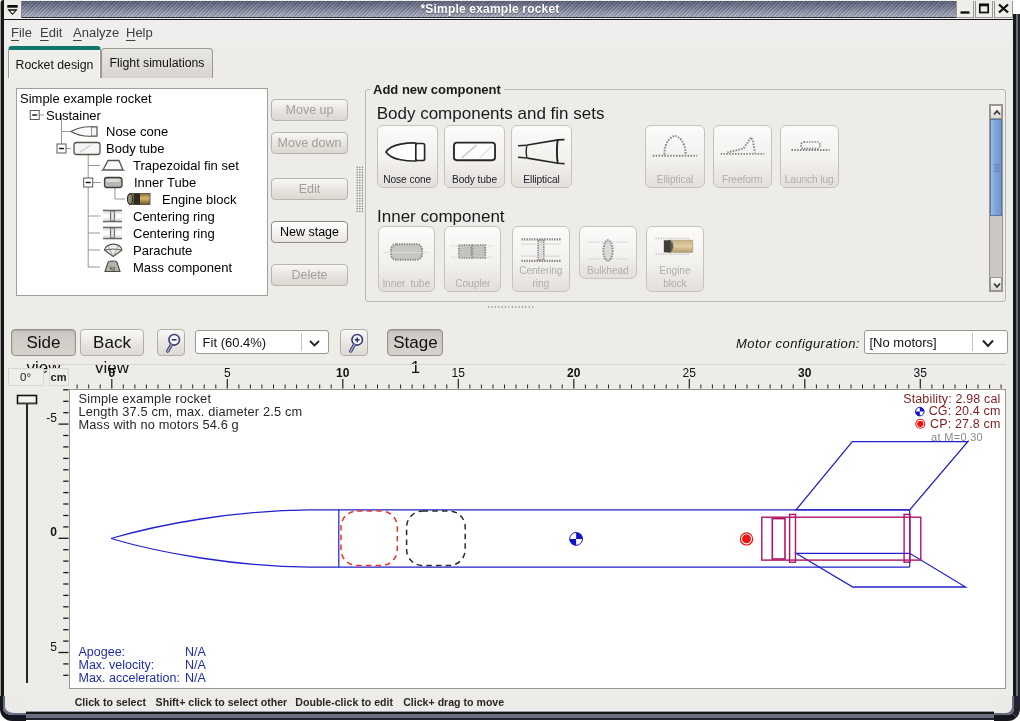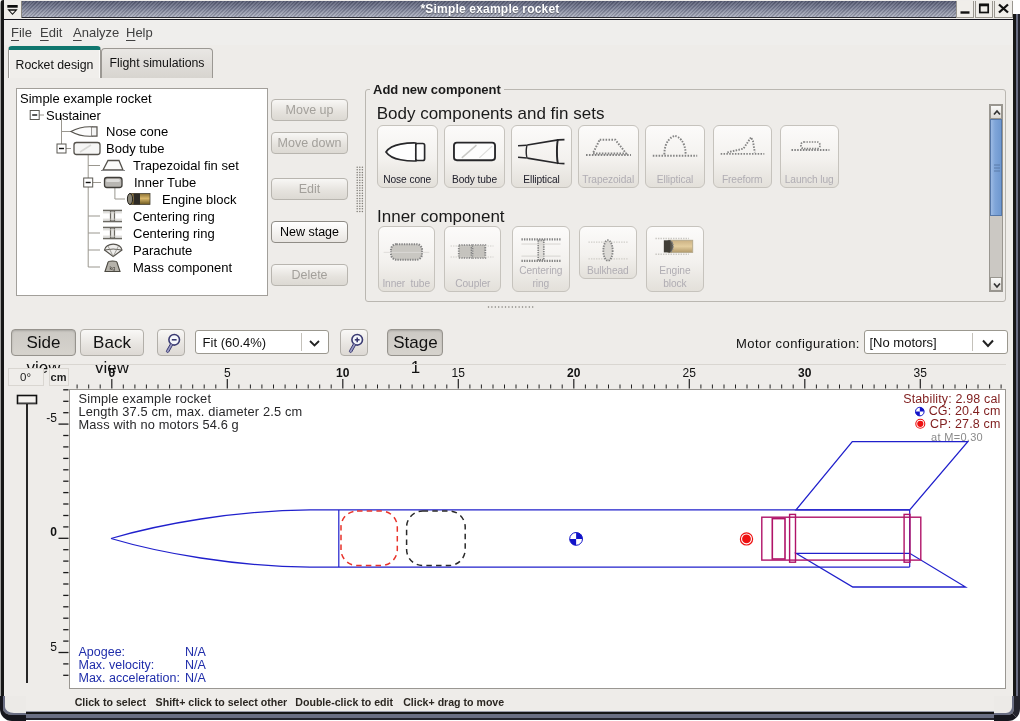--- a/index.html
+++ b/index.html
@@ -296,27 +296,20 @@
     </div>
 <div class="cbtn" style="left:511.0px; top:125px; width:61px; height:63px;">
       <svg width="57" height="44" viewBox="0 0 58 45" style="position:absolute;left:1px;top:3px;">
         <path d="M 5,17.2 L 14,16.6 M 5,29 L 14,29.6" fill="none" stroke="#27272a" stroke-width="1.5"></path>
         <path d="M 14,16.2 C 12.2,18.2 12.2,28 14,30 L 15.2,30 C 13.8,28 13.8,18.2 15.2,16.2 Z" fill="#27272a" stroke="none"></path>
         <path d="M 14.5,16.4 L 46,11.2 L 52.5,10.8 M 14.5,29.8 L 46,35 L 52.5,35.4" fill="none" stroke="#27272a" stroke-width="1.7"></path>
         <path d="M 46,10.6 C 44.4,14 44.4,32 46,35.6" fill="none" stroke="#27272a" stroke-width="2"></path>
       </svg>
       <div class="lbl">Elliptical</div>
     </div>
-<div class="cbtn dis" style="left:577.7px; top:125px; width:61px; height:63px;">
-      <svg width="57" height="44" viewBox="0 0 58 45" style="position:absolute;left:1px;top:3px;">
-        <path d="M 20,11 L 36,11 L 47,25 L 13,25 Z" fill="none" stroke="#848484" stroke-width="2" stroke-dasharray="1.6,1.4"></path>
-        <line x1="6" y1="26.5" x2="52" y2="26.5" stroke="#848484" stroke-width="2" stroke-dasharray="1.6,1.4"></line>
-      </svg>
-      <div class="lbl">Trapezoidal</div>
-    </div>
 <div class="cbtn dis" style="left:645.0px; top:125px; width:60px; height:63px;">
       <svg width="56" height="44" viewBox="0 0 58 45" style="position:absolute;left:1px;top:3px;">
         <path d="M 18,26 C 18,12 26,7 29,7 C 32,7 40,12 40,26" fill="none" stroke="#848484" stroke-width="2" stroke-dasharray="1.6,1.4"></path>
         <line x1="6" y1="27.5" x2="52" y2="27.5" stroke="#848484" stroke-width="2" stroke-dasharray="1.6,1.4"></line>
       </svg>
       <div class="lbl">Elliptical</div>
     </div>
 <div class="cbtn dis" style="left:712.7px; top:125px; width:59px; height:63px;">
       <svg width="55" height="44" viewBox="0 0 58 45" style="position:absolute;left:1px;top:3px;">
         <path d="M 13,24 L 30,20 L 38,8 L 40,12 L 42,24" fill="none" stroke="#848484" stroke-width="2" stroke-dasharray="1.6,1.4"></path>
@@ -408,21 +401,21 @@
 </div>
 <div class="abs tbbtn" style="left:340px; width:28px;">
       <div style="position:absolute;left:3px;top:2px;"><svg width="22" height="22" viewBox="0 0 22 22">
           <circle cx="13.2" cy="7.8" r="5.3" fill="#f5f7fb" stroke="#3a3a72" stroke-width="1.6"></circle>
           <line x1="10.8" y1="7.8" x2="15.6" y2="7.8" stroke="#30306a" stroke-width="1.5"></line>
           <line x1="13.2" y1="5.4" x2="13.2" y2="10.2" stroke="#30306a" stroke-width="1.5"></line>
           <path d="M 9.6,11.6 L 5.6,18.6 C 4.7,20.2 6.9,21.3 7.8,19.8 L 11.6,13" fill="#9a9ac2" stroke="#3a3a72" stroke-width="1"></path>
         </svg></div>
     </div>
 <div class="abs tbbtn pressed" style="left:387.4px; width:56px;">Stage 1</div>
-<div class="abs" style="left:736px; top:336px; font-size:13px; color:#111; letter-spacing:0.45px;">Motor configuration:</div>
+<div class="abs" style="left:736px; top:336px; font-size:13px; color:#111; letter-spacing:0.45px;font-style:italic;">Motor configuration:</div>
 <div class="abs combo" style="left:864px; top:330px; width:144px; height:24px;">
 <div style="position:absolute; left:4.5px; top:3.5px;">[No motors]</div>
 <div style="position:absolute; right:34px; top:2px; bottom:2px; width:1px; background:#c4c1ba;"></div>
 <svg style="position:absolute; right:9px; top:7px;" width="18" height="11">
         <path d="M 3,2.5 L 8,8 L 13,2.5" fill="none" stroke="#222" stroke-width="2"></path>
       </svg>
 </div>
 <div class="abs" style="left:48px; top:364px; width:958px; height:1px; background:#d9d6d1;"></div>
 <div class="abs cornerbox" style="left:7.5px; top:367.5px; width:36px; height:18px; line-height:16px; font-size:11.5px;">0°</div>
 <div class="abs cornerbox" style="left:48.5px; top:367.5px; width:20px; height:18px; line-height:16px; font-size:11px; font-weight:bold;">cm</div>

